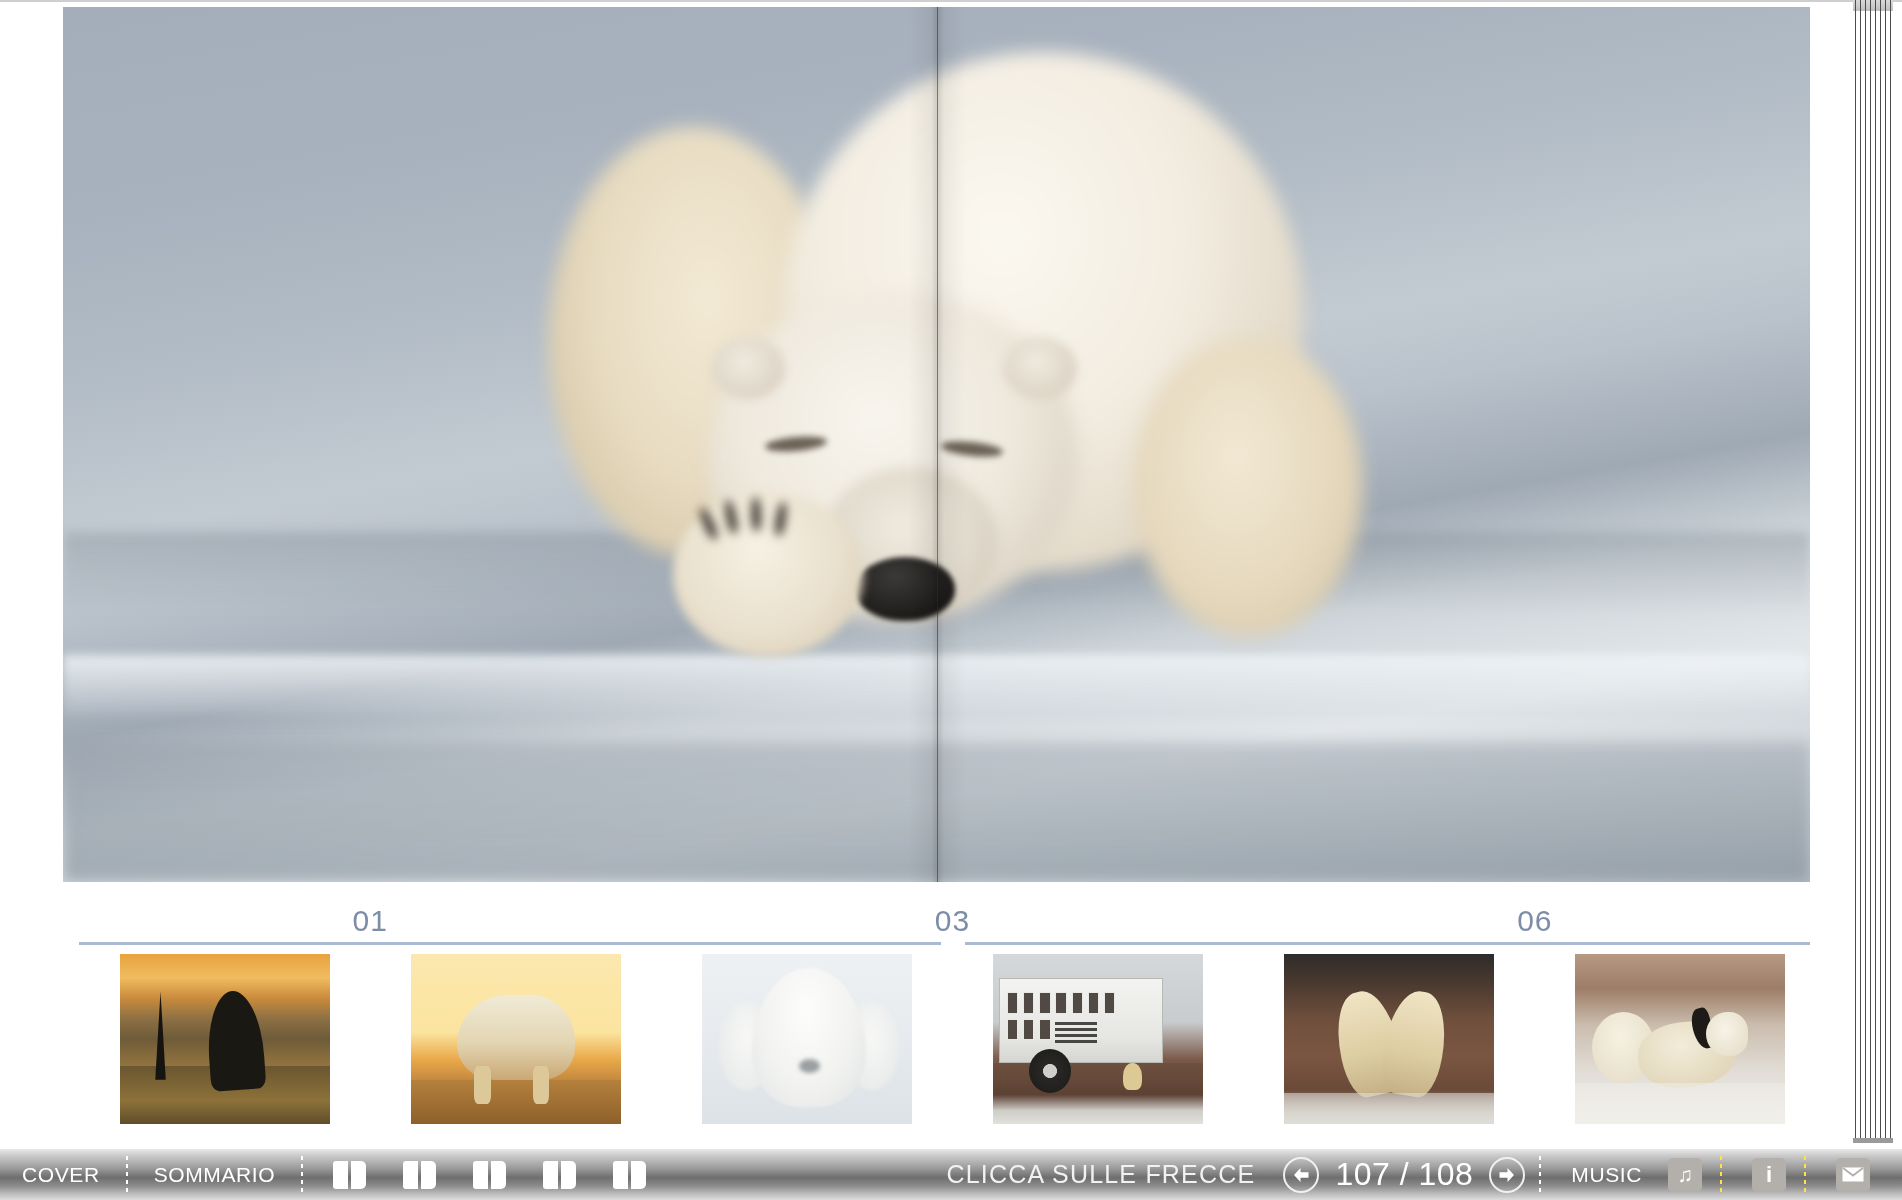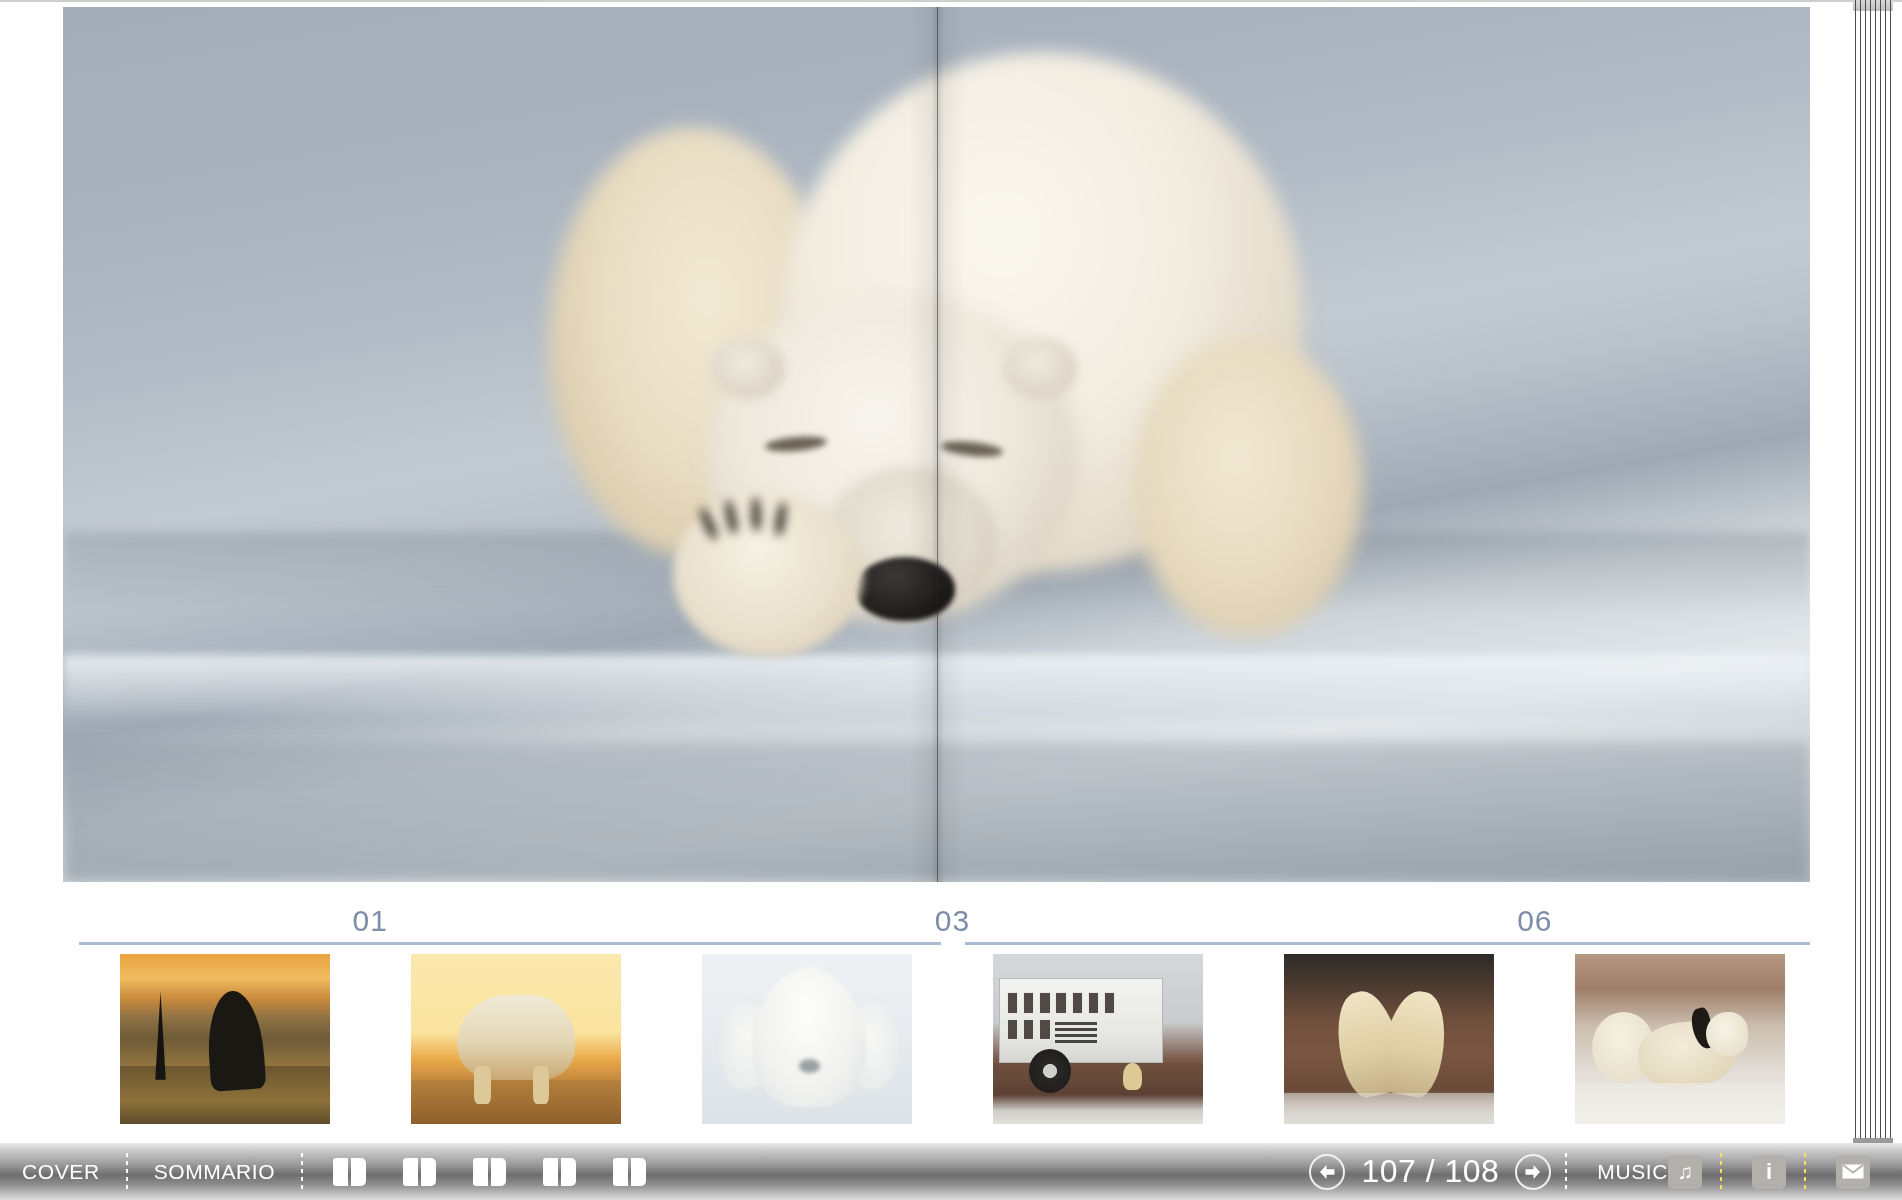--- a/index.html
+++ b/index.html
@@ -443,21 +443,21 @@
     position: absolute;
     left: 0; bottom: 0;
     width: 40px; height: 5px;
     background: #9a9a9a;
   }
 
   
   .toolbar {
     position: absolute;
     left: 0; bottom: 0;
-    width: 1902px; height: 57px;
+    width: 1902px; height: 51px;
     background: linear-gradient(180deg,
       #e9e9e9 0%,
       #c8c8c8 14%,
       #9a9a9a 38%,
       #6e6e6e 56%,
       #8b8b8b 72%,
       #bcbcbc 88%,
       #dcdcdc 100%);
     display: flex;
     align-items: center;
@@ -536,21 +536,21 @@
     font-size: 32px;
     letter-spacing: .5px;
     white-space: nowrap;
     min-width: 120px;
     text-align: center;
   }
 
   .music-group {
     display: flex;
     align-items: center;
-    gap: 0;
+    gap: 26px;
     padding: 0 14px 0 26px;
   }
   .music-label { font-size: 21px; letter-spacing: .6px; }
   .sq-btn {
     width: 34px; height: 34px;
     border-radius: 5px;
     background: #b3b0ab;
     display: flex;
     align-items: center;
     justify-content: center;
@@ -719,20 +719,21 @@
           <i></i>
         </div>
       <div class="spread-icon">
           <i></i>
           <i></i>
         </div>
     </div>
 
     <div class="tb-spacer"></div>
 
+    <div class="hint">CLICCA SULLE FRECCE</div>
 
     <div class="nav-group">
       <div class="round-btn">
         <svg width="20" height="18" viewBox="0 0 20 18" aria-hidden="true">
           <path d="M9.5 2 L3 9 L9.5 16 L9.5 11.8 L17.5 11.8 L17.5 6.2 L9.5 6.2 Z" fill="#ffffff"></path>
         </svg>
       </div>
       <div class="page-count">107 / 108</div>
       <div class="round-btn">
         <svg width="20" height="18" viewBox="0 0 20 18" aria-hidden="true">

